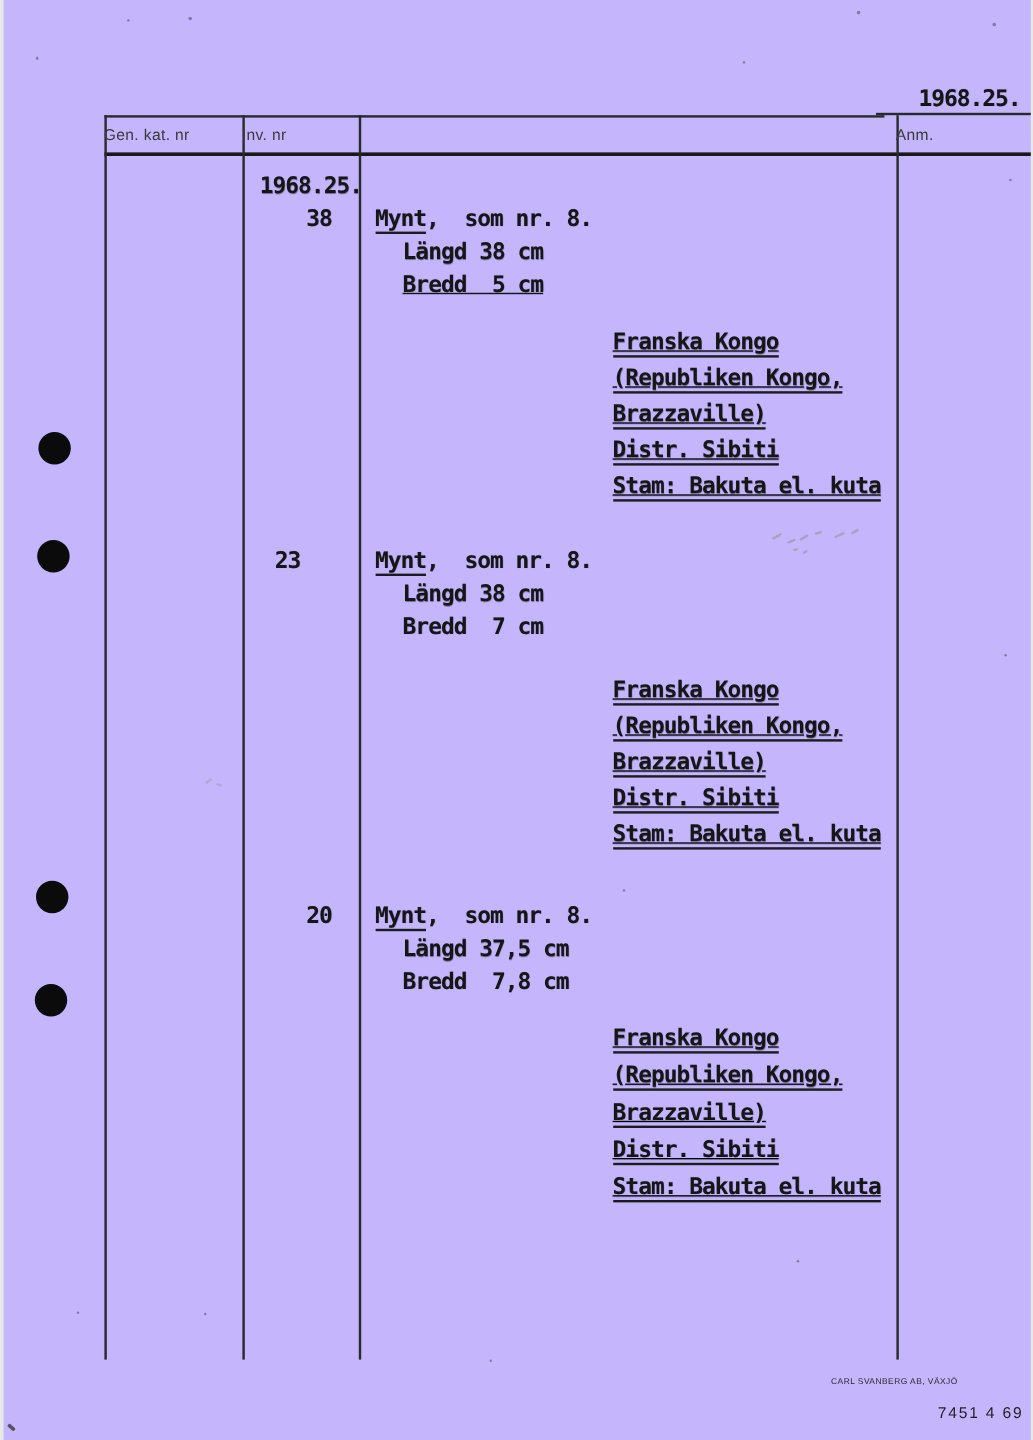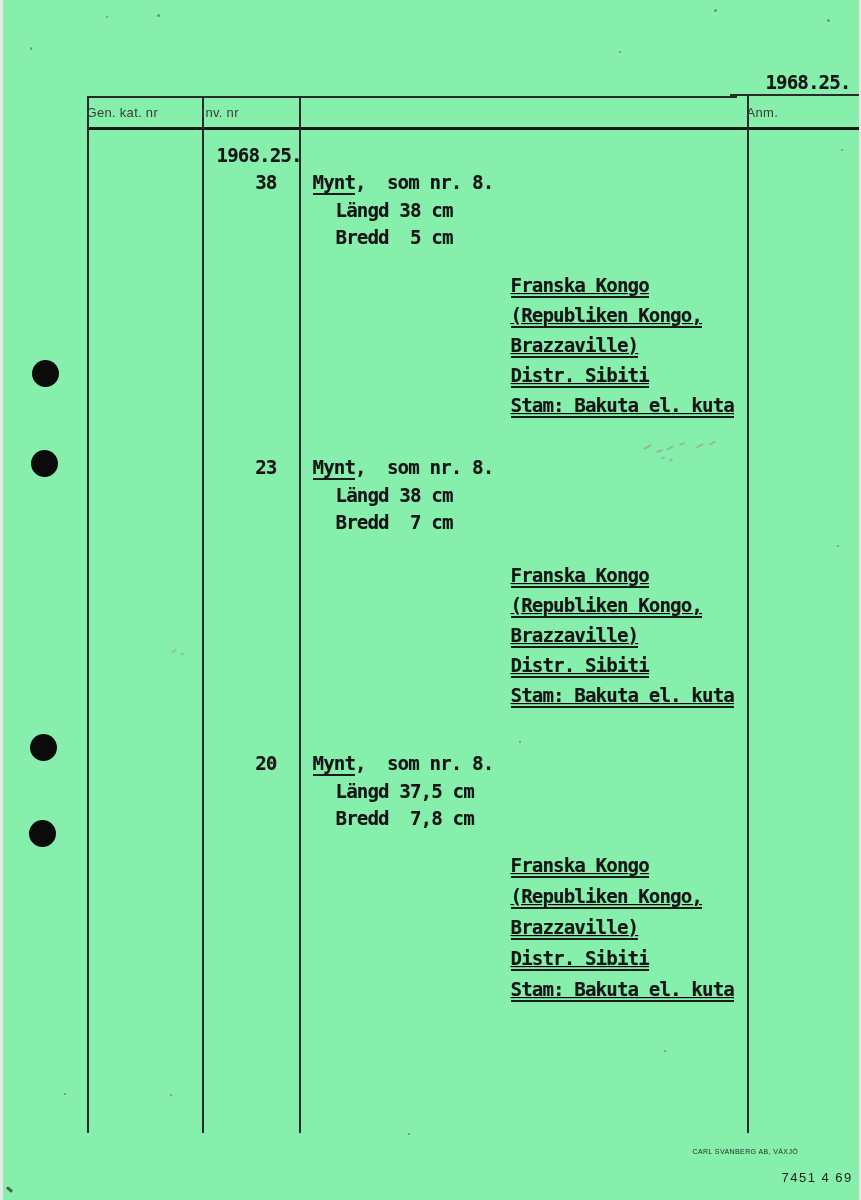--- a/index.html
+++ b/index.html
@@ -1,18 +1,18 @@
 <!DOCTYPE html>
 <html><head>
 <meta charset="utf-8">
 <style>
   html,body { margin:0; padding:0; background:#e8e8e6; }
   .page {
     position:relative; width:856px; height:1200px; margin:0 auto;
-    background:#86efac; overflow:hidden;
+    background:#c4b5fd; overflow:hidden;
     font-family:"Liberation Sans", sans-serif;
   }
   
   .tw {
     position:absolute;
     font-family:"DejaVu Sans Mono", monospace;
     font-weight:700;
     font-size:19px;
     letter-spacing:-0.8px;
     color:#161616;
@@ -79,30 +79,30 @@
   <div class="hole" style="left:29px; top:360px;"></div>
   <div class="hole" style="left:28px; top:450px;"></div>
   <div class="hole" style="left:27px; top:734px;"></div>
   <div class="hole" style="left:26px; top:820px;"></div>
 
   <div class="tw" style="left:214px; top:144px;">1968.25.</div>
 
   <div class="tw invnum" style="left:200px; top:171px;">38</div>
   <div class="tw" style="left:310px; top:171px;"><span class="u">Mynt</span><span>,  som nr. 8.</span></div>
   <div class="tw" style="left:333px; top:199px;">Längd 38 cm</div>
-  <div class="tw" style="left:333px; top:226px;">Bredd  5 cm</div>
+  <div class="tw" style="left:333px; top:226px;text-decoration:underline;">Bredd  5 cm</div>
   <div class="locblock" style="left:508px; top:274px;">
     <div class="tw locline" style="position:relative; margin-bottom:8px;"><span class="u">Franska Kongo</span></div>
     <div class="tw locline" style="position:relative; margin-bottom:8px;"><span class="u">(Republiken Kongo,</span></div>
     <div class="tw locline" style="position:relative; margin-bottom:8px;"><span class="u">Brazzaville)</span></div>
     <div class="tw locline" style="position:relative; margin-bottom:8px;"><span class="u">Distr. Sibiti</span></div>
     <div class="tw locline" style="position:relative;"><span class="u">Stam: Bakuta el. kuta</span></div>
   </div>
 
-  <div class="tw invnum" style="left:200px; top:456px;">23</div>
+  <div class="tw invnum" style="left:200px; top:456px;text-align:center;">23</div>
   <div class="tw" style="left:310px; top:456px;"><span class="u">Mynt</span><span>,  som nr. 8.</span></div>
   <div class="tw" style="left:333px; top:484px;">Längd 38 cm</div>
   <div class="tw" style="left:333px; top:511px;">Bredd  7 cm</div>
   <div class="locblock" style="left:508px; top:564px;">
     <div class="tw locline" style="position:relative; margin-bottom:8px;"><span class="u">Franska Kongo</span></div>
     <div class="tw locline" style="position:relative; margin-bottom:8px;"><span class="u">(Republiken Kongo,</span></div>
     <div class="tw locline" style="position:relative; margin-bottom:8px;"><span class="u">Brazzaville)</span></div>
     <div class="tw locline" style="position:relative; margin-bottom:8px;"><span class="u">Distr. Sibiti</span></div>
     <div class="tw locline" style="position:relative;"><span class="u">Stam: Bakuta el. kuta</span></div>
   </div>

